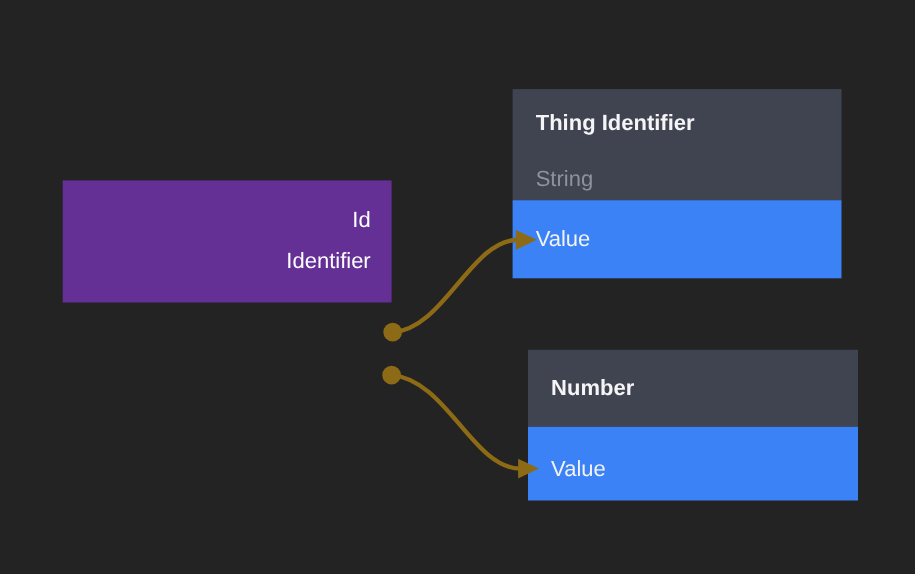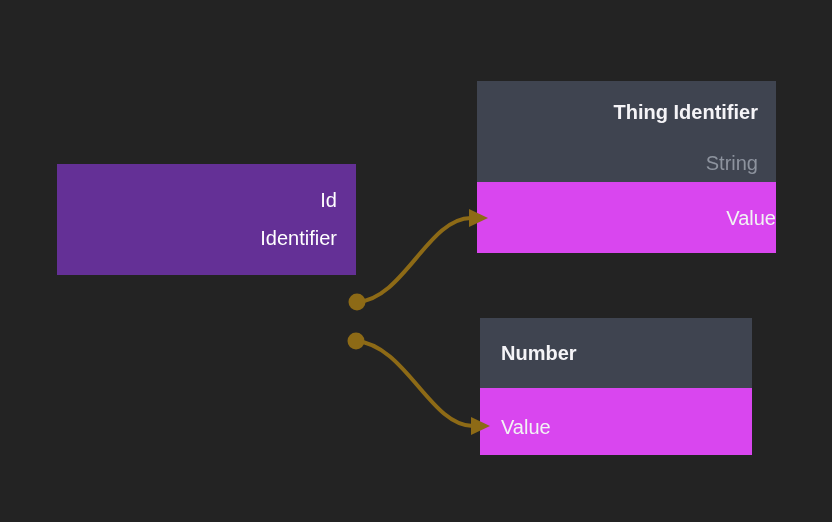--- a/index.html
+++ b/index.html
@@ -60,32 +60,32 @@
     font-size: 20px;
   }
   
   .node-dark .node-header {
     box-sizing: border-box;
     background: #3f4450;
     padding: 16px 18px 0 21px;
   }
   .node-dark .node-body {
     box-sizing: border-box;
-    background: #d946ef;
+    background: #3b82f6;
   }
   .node-dark .node-subtitle { color: #8d939e; line-height: 36px; margin-top: 18px; }
   .node-thing-identifier {
-    left: 477px; top: 81px;
-    width: 299px; height: 172px; text-align: right;
+    left: 466px; top: 81px;
+    width: 299px; height: 172px;
   }
   .node-thing-identifier .node-header { height: 101px; }
   .node-thing-identifier .node-body  { height: 71px; padding-top: 17px; }
   .node-number {
     left: 480px; top: 318px;
-    width: 272px; height: 137px;
+    width: 300px; height: 137px;
   }
   .node-number .node-header { height: 70px; padding-top: 20px; }
   .node-number .node-body   { height: 67px; padding-top: 20px; }
   .in-row {
     height: 38px;
     line-height: 38px;
     padding-left: 21px;
     color: #f2f3f4;
     font-size: 20px;
   }

